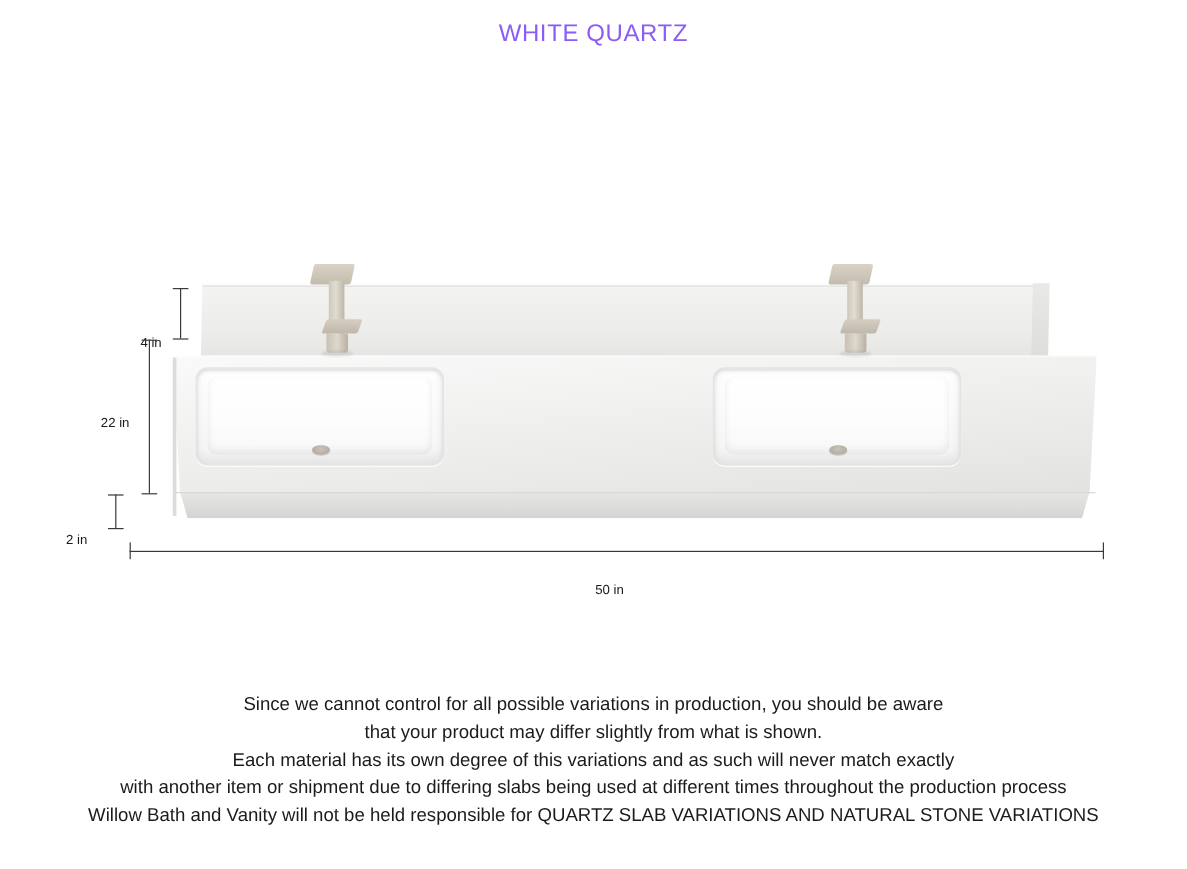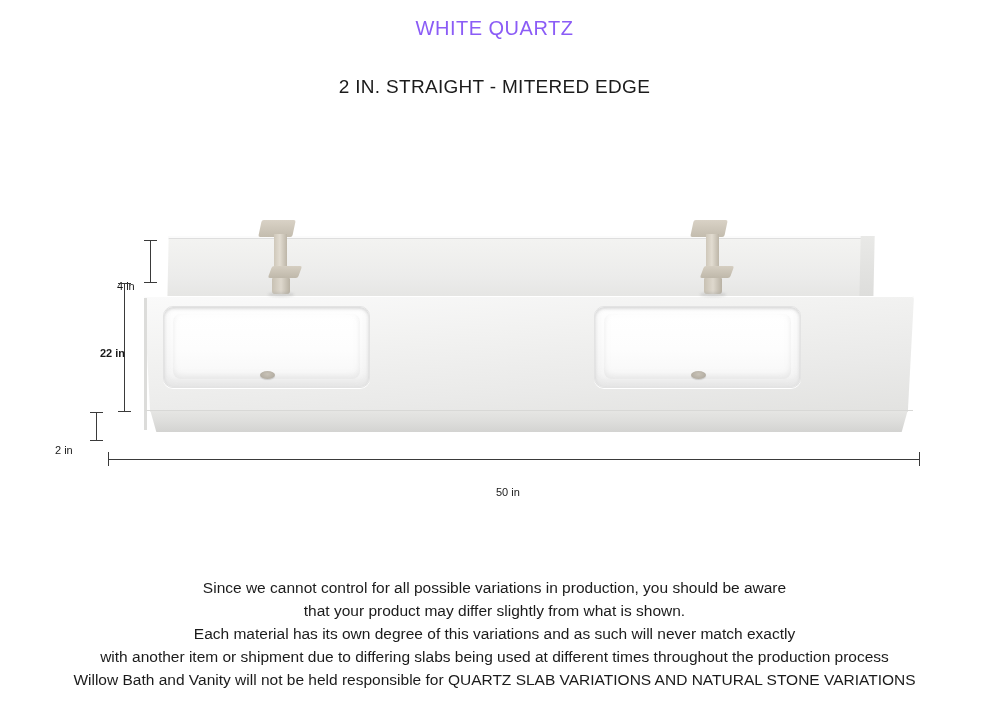--- a/index.html
+++ b/index.html
@@ -242,21 +242,20 @@
     color: #1b1b1b;
   }
   .disclaimer div { white-space: nowrap; }
 </style>
 </head>
 <body>
 
 <div class="page">
 
   <div class="title-main">WHITE QUARTZ</div>
-  <div class="title-sub">2 IN. STRAIGHT - MITERED EDGE</div>
 
   <div class="product">
 
     <div class="backsplash-top"></div>
     <div class="backsplash"></div>
     <div class="backsplash-right"></div>
 
     <div class="deck"></div>
     <div class="left-side"></div>
     <div class="front-edge"></div>
@@ -290,21 +289,21 @@
   </div>
 
   <div class="dim-line dim-v" style="left:150px; top:240px; height:42px;"></div>
   <div class="tick" style="left:144px; top:240px; width:13px; height:1px;"></div>
   <div class="tick" style="left:144px; top:282px; width:13px; height:1px;"></div>
   <div class="dim-label" style="left:117px; top:264px;">4 in</div>
 
   <div class="dim-line dim-v" style="left:124px; top:283px; height:128px;"></div>
   <div class="tick" style="left:118px; top:283px; width:13px; height:1px;"></div>
   <div class="tick" style="left:118px; top:411px; width:13px; height:1px;"></div>
-  <div class="dim-label" style="left:100px; top:331px;font-weight:bold;">22 in</div>
+  <div class="dim-label" style="left:84px; top:331px;">22 in</div>
 
   <div class="dim-line dim-v" style="left:96px; top:412px; height:28px;"></div>
   <div class="tick" style="left:90px; top:412px; width:13px; height:1px;"></div>
   <div class="tick" style="left:90px; top:440px; width:13px; height:1px;"></div>
   <div class="dim-label" style="left:55px; top:428px;">2 in</div>
 
   <div class="dim-line dim-h" style="left:108px; top:459px; width:812px;"></div>
   <div class="tick" style="left:108px; top:452px; width:1px; height:14px;"></div>
   <div class="tick" style="left:919px; top:452px; width:1px; height:14px;"></div>
   <div class="dim-label" style="left:496px; top:470px;">50 in</div>

